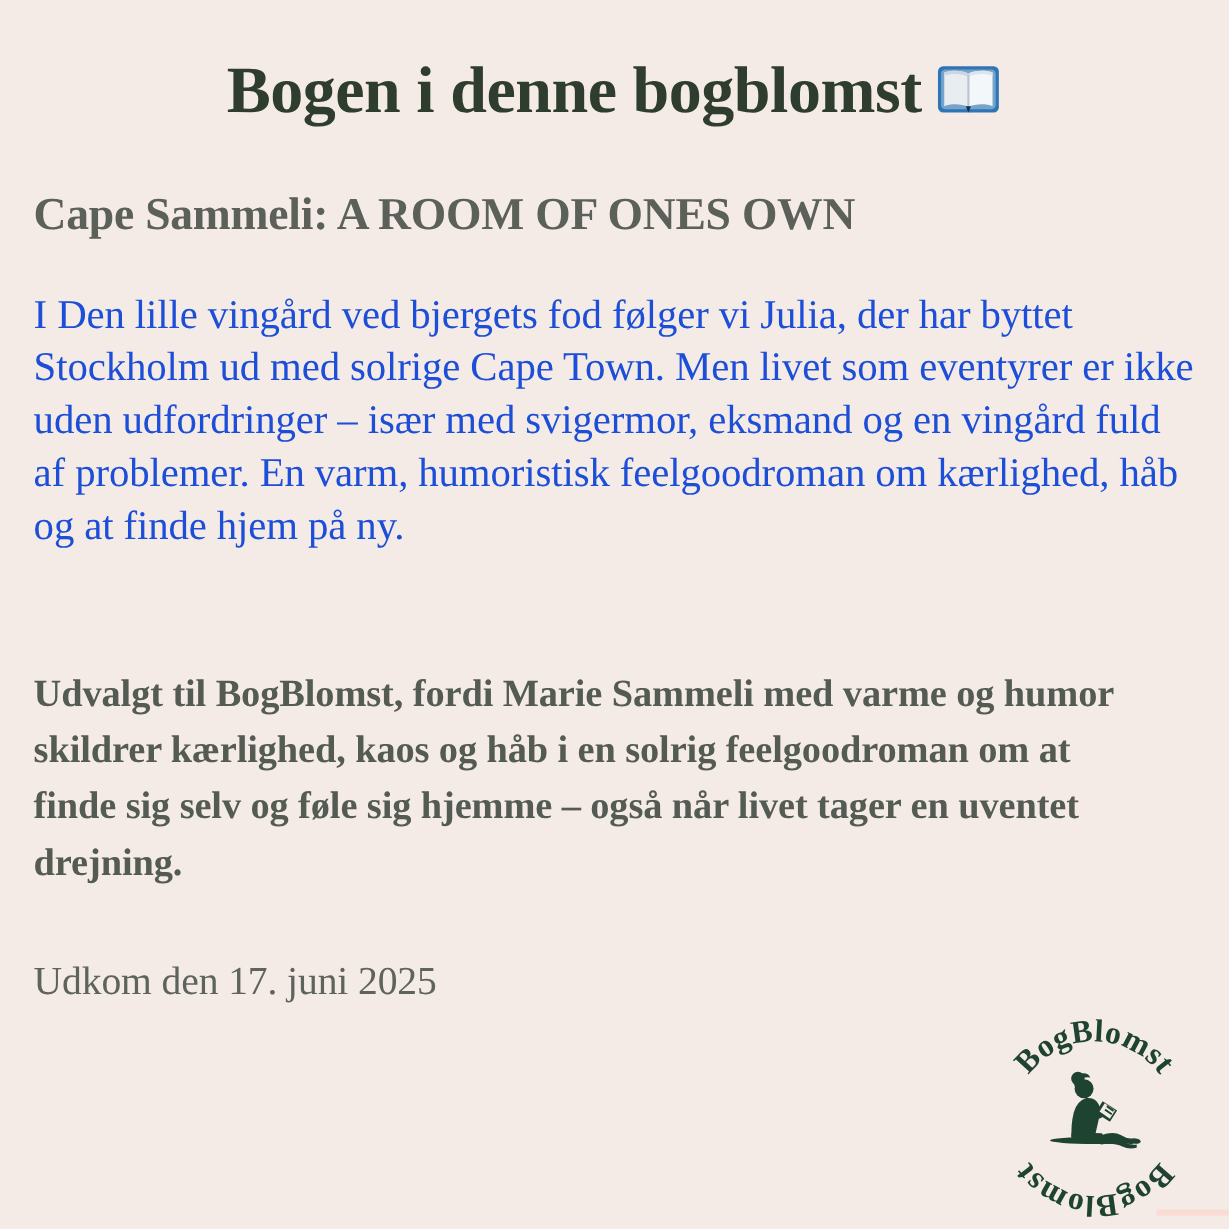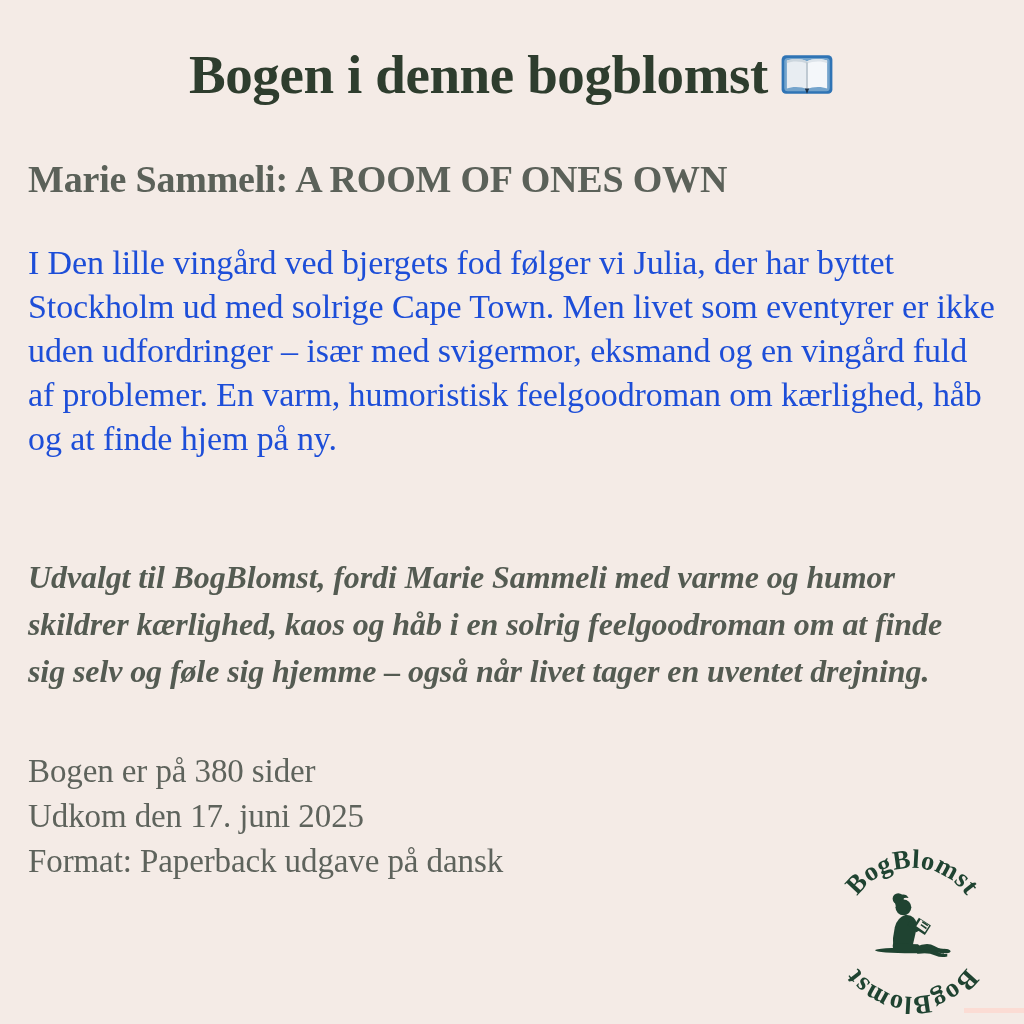--- a/index.html
+++ b/index.html
@@ -79,21 +79,20 @@
   
   .highlight-block {
     margin: 0;
     padding-top: 92px;
     max-width: 940px;
     font-weight: 700;
     font-size: 32px;
     line-height: 1.47;
     color: #545b52;
     letter-spacing: -0.1px;
-    font-style: italic;
   }
 
   
   .meta-list {
     margin: 0;
     padding-top: 54px;
     list-style: none;
     max-width: 900px;
   }
 
@@ -143,30 +142,28 @@
         <path d="M32 13 C26 9.5 15 9.5 9 12 L9 44 C15 41.5 26 41.5 32 45 Z" fill="#e8edf2"></path>
         <path d="M32 13 C38 9.5 49 9.5 55 12 L55 44 C49 41.5 38 41.5 32 45 Z" fill="#f4f7fa"></path>
         <path d="M32 13 C26 9.5 15 9.5 9 12 L9 15 C15 12.5 26 12.5 32 16 Z" fill="#ccd6de"></path>
         <path d="M32 13 C38 9.5 49 9.5 55 12 L55 15 C49 12.5 38 12.5 32 16 Z" fill="#dde4ea"></path>
         <path d="M31 14 L33 14 L33 46 L31 46 Z" fill="#b9c4cd"></path>
         <path d="M29.5 44 L34.5 44 L32 50 Z" fill="#1b2f44"></path>
       </svg>
     </span>
   </div>
 
-  <h2 class="subtitle">Marie Sammeli: A ROOM OF ONES OWN</h2>
+  <h2 class="subtitle">Cape Sammeli: A ROOM OF ONES OWN</h2>
 
   <p class="body-paragraph">I Den lille vingård ved bjergets fod følger vi Julia, der har byttet Stockholm ud med solrige Cape Town. Men livet som eventyrer er ikke uden udfordringer – især med svigermor, eksmand og en vingård fuld af problemer. En varm, humoristisk feelgoodroman om kærlighed, håb og at finde hjem på ny.</p>
 
   <p class="highlight-block">Udvalgt til BogBlomst, fordi Marie Sammeli med varme og humor skildrer kærlighed, kaos og håb i en solrig feelgoodroman om at finde sig selv og føle sig hjemme – også når livet tager en uventet drejning.</p>
 
   <div class="meta-list">
-    <div class="meta-line">Bogen er på 380 sider</div>
     <div class="meta-line">Udkom den 17. juni 2025</div>
-    <div class="meta-line">Format: Paperback udgave på dansk</div>
   </div>
 
   <div class="logo-badge">
     <svg viewBox="0 0 200 200" xmlns="http://www.w3.org/2000/svg">
       <defs>
         <path id="arcTop" d="M 22 108 A 78 78 0 0 1 178 108" fill="none"></path>
         <path id="arcBottom" d="M 176 104 A 76 76 0 0 1 24 104" fill="none"></path>
       </defs>
 
       <text font-family="'Liberation Serif', 'DejaVu Serif', serif" font-size="31" font-weight="700" fill="#1f4331" letter-spacing="0.5">

